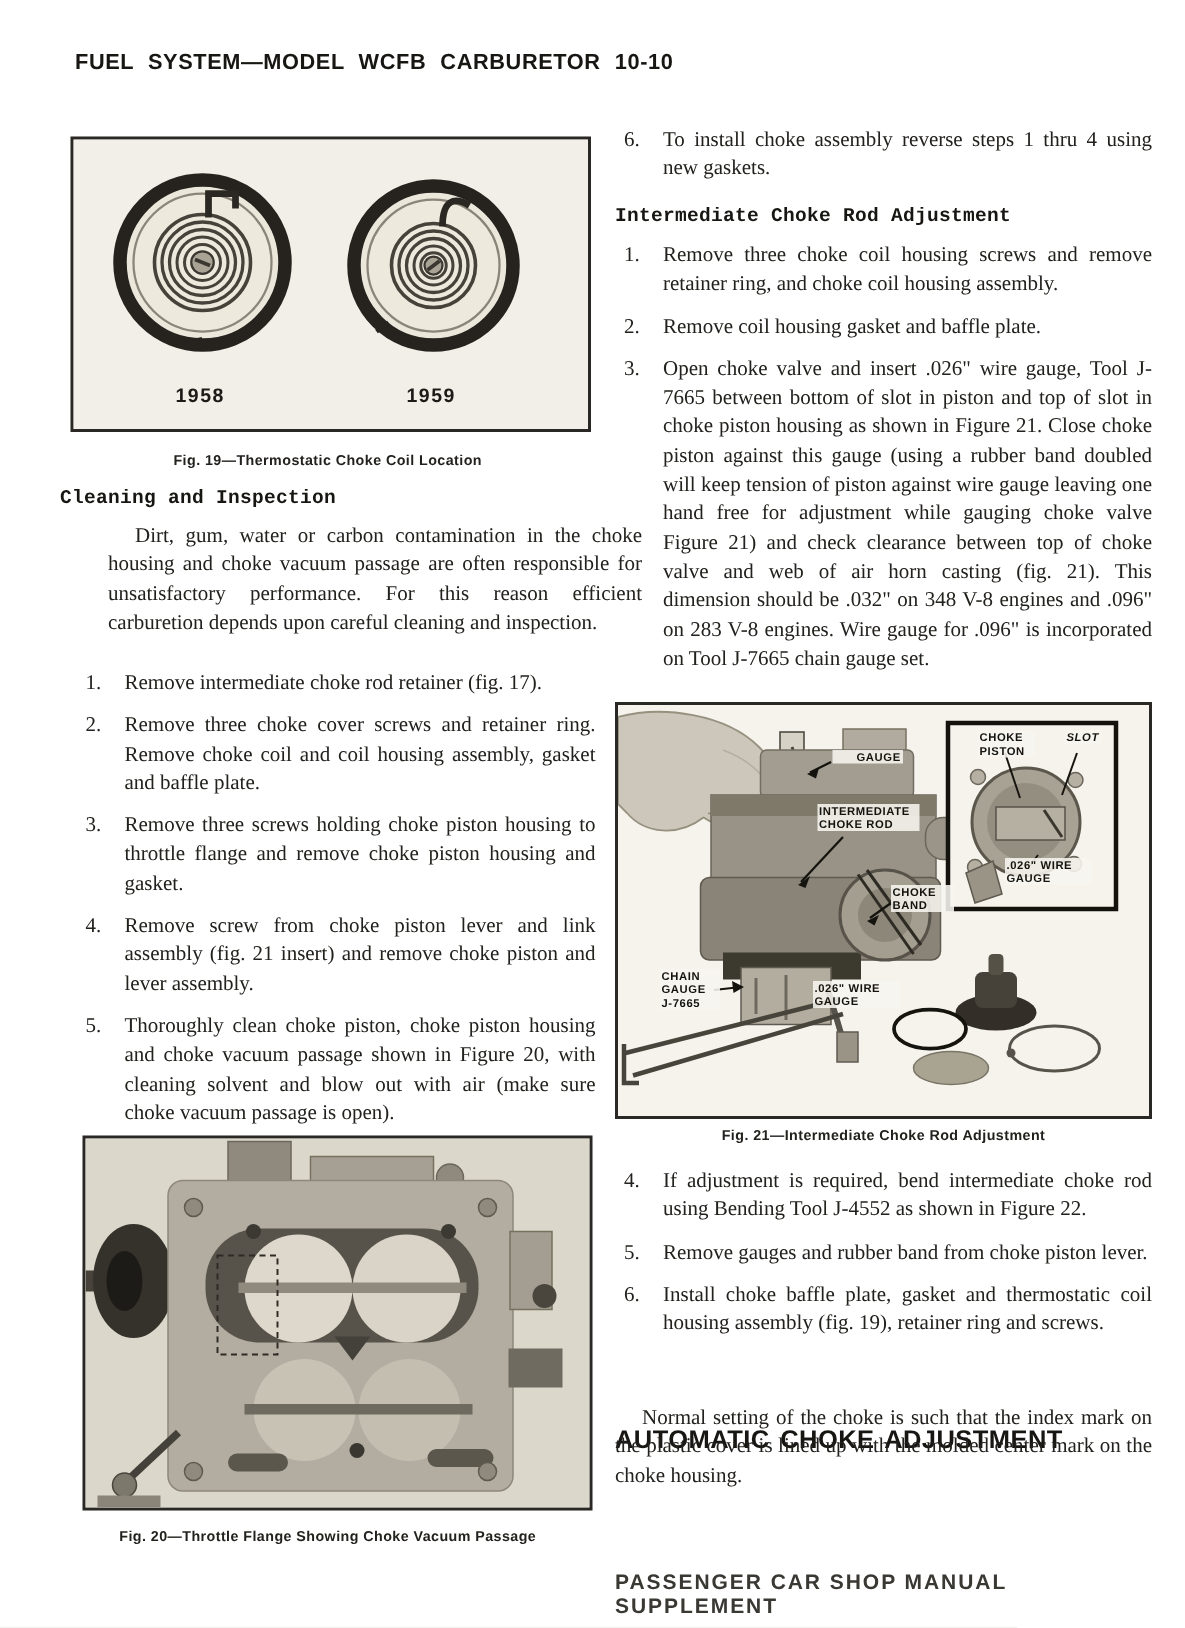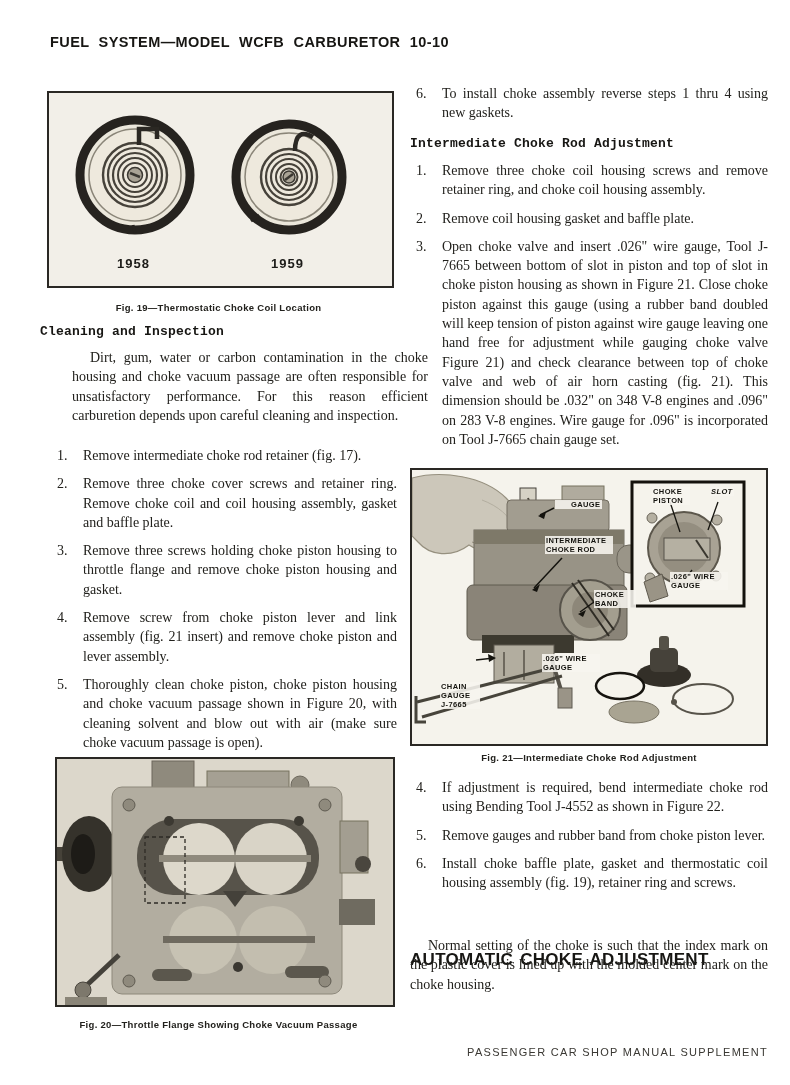--- a/index.html
+++ b/index.html
@@ -38,22 +38,22 @@
     font-family:"Liberation Sans", sans-serif;font-weight:bold;
     font-size:13px;color:#1c1b18;letter-spacing:1px;
   }
   .fig-label{
     position:absolute;
     font-family:"Liberation Sans", sans-serif;font-weight:bold;
     font-size:7.5px;line-height:9px;letter-spacing:.4px;color:#14130e;
     background:rgba(247,245,239,.88);padding:0 1px;
   }
   .footer{
-    font-family:"Liberation Sans", sans-serif;font-weight:normal;
-    font-size:11px;letter-spacing:1.3px;color:#3a3833;text-align:right;
+    font-family:"Liberation Sans", sans-serif;font-weight:bold;
+    font-size:14px;letter-spacing:1.3px;color:#3a3833;
   }
 </style>
 </head>
 <body>
 
 <div class="page">
 
   <div class="abs hdr" style="left:50px;top:34px;">FUEL SYSTEM—MODEL WCFB CARBURETOR 10-10</div>
 
   <div class="abs fig-box" style="left:47px;top:91px;width:347px;height:197px;">
@@ -260,21 +260,21 @@
       <line x1="284" y1="70" x2="296" y2="88" stroke="#3a372f" stroke-width="2"></line>
       <polygon points="232,112 250,104 256,126 238,132" fill="#9a9486" stroke="#5f5a4f"></polygon>
       <line x1="258" y1="32" x2="268" y2="62" stroke="#14130e" stroke-width="1.3"></line>
       <line x1="306" y1="32" x2="296" y2="60" stroke="#14130e" stroke-width="1.3"></line>
       <line x1="280" y1="100" x2="274" y2="108" stroke="#14130e" stroke-width="1.3"></line>
     </svg>
 
     <span class="fig-label" style="left:143px;top:30px;padding-left:16px;">GAUGE</span>
     <span class="fig-label" style="left:133px;top:66px;width:66px;">INTERMEDIATE CHOKE ROD</span>
     <span class="fig-label" style="left:182px;top:120px;width:40px;">CHOKE BAND</span>
-    <span class="fig-label" style="left:28px;top:176px;width:38px;margin-top:36px;">CHAIN GAUGE J-7665</span>
+    <span class="fig-label" style="left:28px;top:176px;width:38px;">CHAIN GAUGE J-7665</span>
     <span class="fig-label" style="left:130px;top:184px;width:56px;">.026" WIRE GAUGE</span>
     <span class="fig-label" style="left:240px;top:17px;width:36px;">CHOKE PISTON</span>
     <span class="fig-label" style="left:298px;top:17px;font-style:italic;">SLOT</span>
     <span class="fig-label" style="left:258px;top:102px;width:56px;">.026" WIRE GAUGE</span>
   </div>
 
   <div class="abs caption" style="left:410px;top:752px;width:358px;">Fig. 21—Intermediate Choke Rod Adjustment</div>
 
   <div class="abs steps" style="left:414px;top:778px;width:354px;">
     <div class="step body-text">

